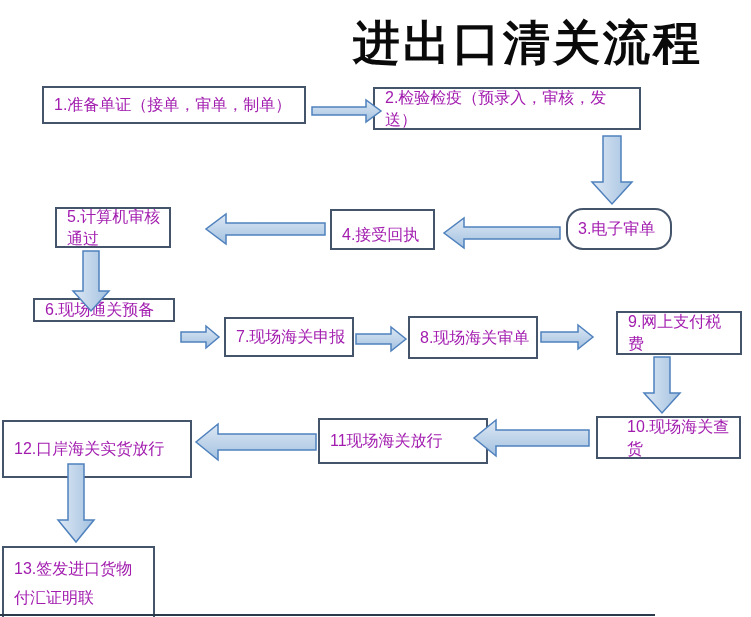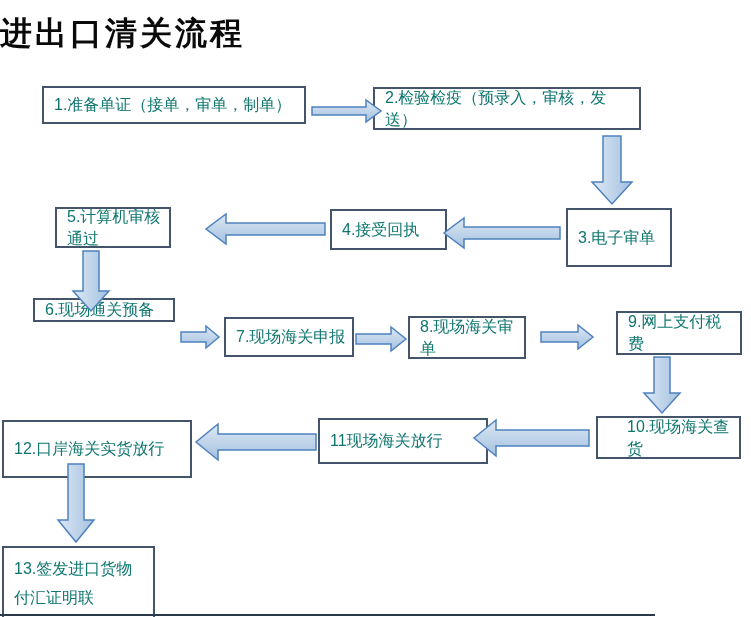--- a/index.html
+++ b/index.html
@@ -13,46 +13,46 @@
     width: 751px;
     height: 617px;
     background: #ffffff;
     overflow: hidden;
   }
   .title {
     position: absolute;
     left: 0;
     top: 12px;
     width: 703px;
-    text-align: left;
-    font-size: 32px;
+    text-align: right;
+    font-size: 47px;
     font-weight: bold;
     color: #0a0a0a;
     letter-spacing: 3px;
   }
   .flow-box {
     position: absolute;
     background: #ffffff;
     border: 2px solid #44546a;
     box-sizing: border-box;
     display: flex;
     align-items: center;
     padding: 2px 6px 2px 10px;
     font-size: 16px;
-    color: #0f766e;
+    color: #a21caf;
     line-height: 1.35;
   }
   .box1  { left: 42px;  top: 86px;  width: 264px; height: 38px; }
   .box2  { left: 373px; top: 87px;  width: 268px; height: 43px; }
-  .box3  { left: 566px; top: 208px; width: 106px; height: 59px; }
-  .box4  { left: 330px; top: 209px; width: 117px; height: 41px; }
+  .box3  { left: 566px; top: 208px; width: 106px; height: 42px; border-radius: 17px; }
+  .box4  { left: 330px; top: 209px; width: 105px; height: 41px; align-items: flex-end; }
   .box5  { left: 55px;  top: 207px; width: 116px; height: 41px; }
   .box6  { left: 33px;  top: 298px; width: 142px; height: 24px; }
   .box7  { left: 224px; top: 317px; width: 130px; height: 40px; }
-  .box8  { left: 408px; top: 316px; width: 118px; height: 43px; }
+  .box8  { left: 408px; top: 316px; width: 130px; height: 43px; }
   .box9  { left: 596px; top: 311px; width: 126px; height: 44px; margin-left: 20px; }
   .box10 { left: 596px; top: 416px; width: 145px; height: 43px; padding-left: 29px; }
   .box11 { left: 318px; top: 418px; width: 170px; height: 46px; }
   .box12 { left: 2px;   top: 420px; width: 190px; height: 58px; }
   .box13 {
     left: 2px; top: 546px; width: 153px; height: 75px;
     align-items: flex-start;
     padding-top: 7px;
     line-height: 1.8;
   }

